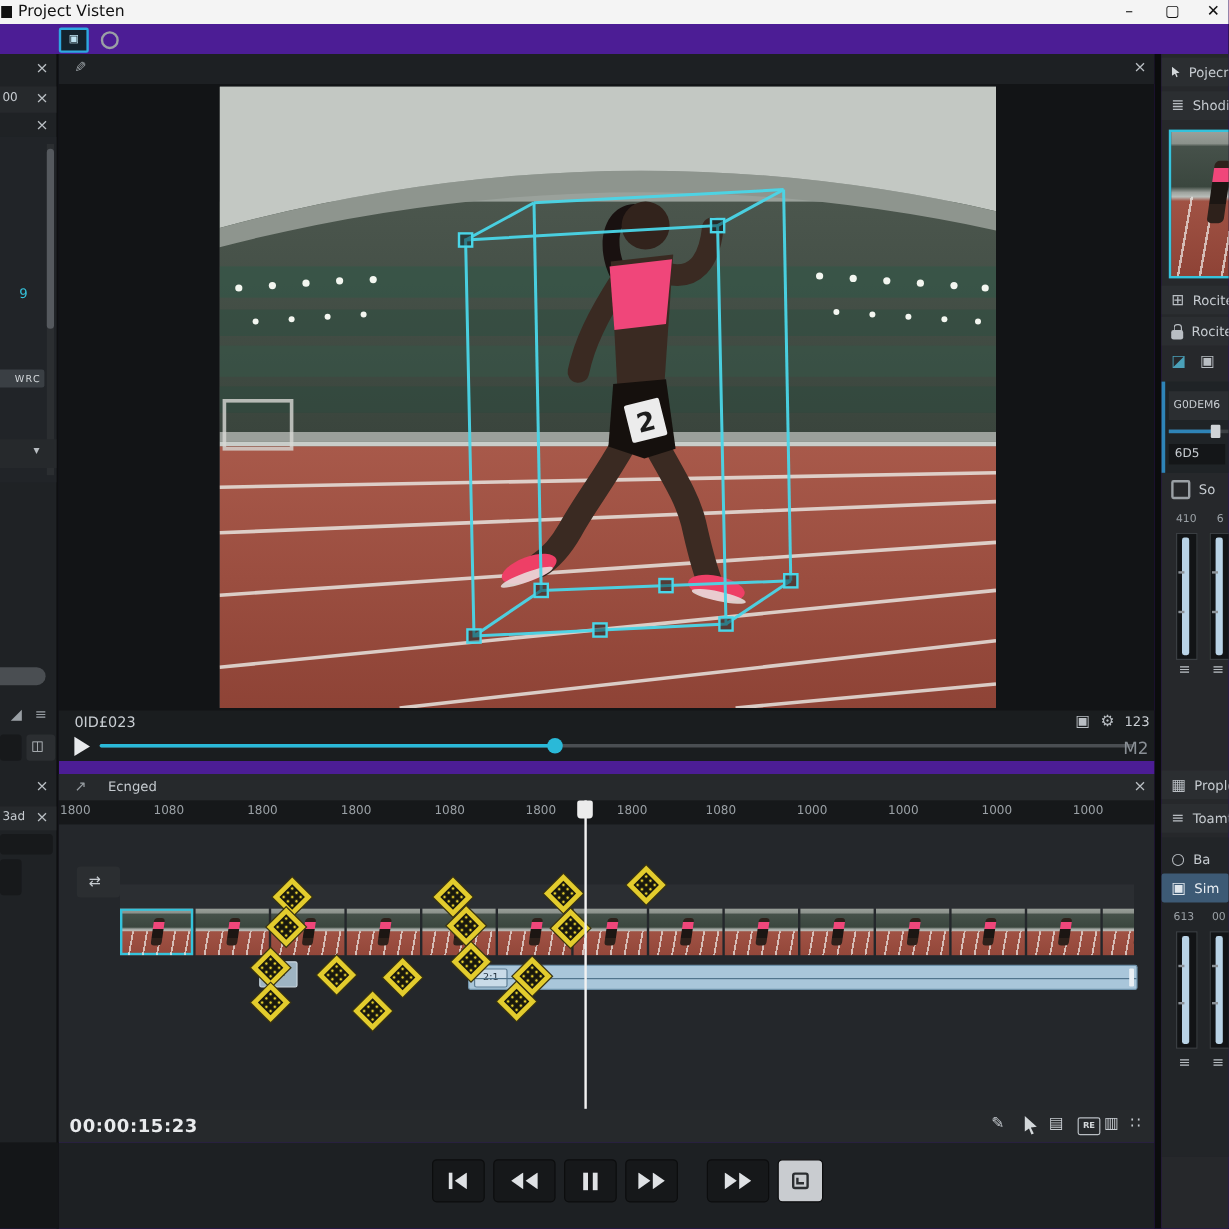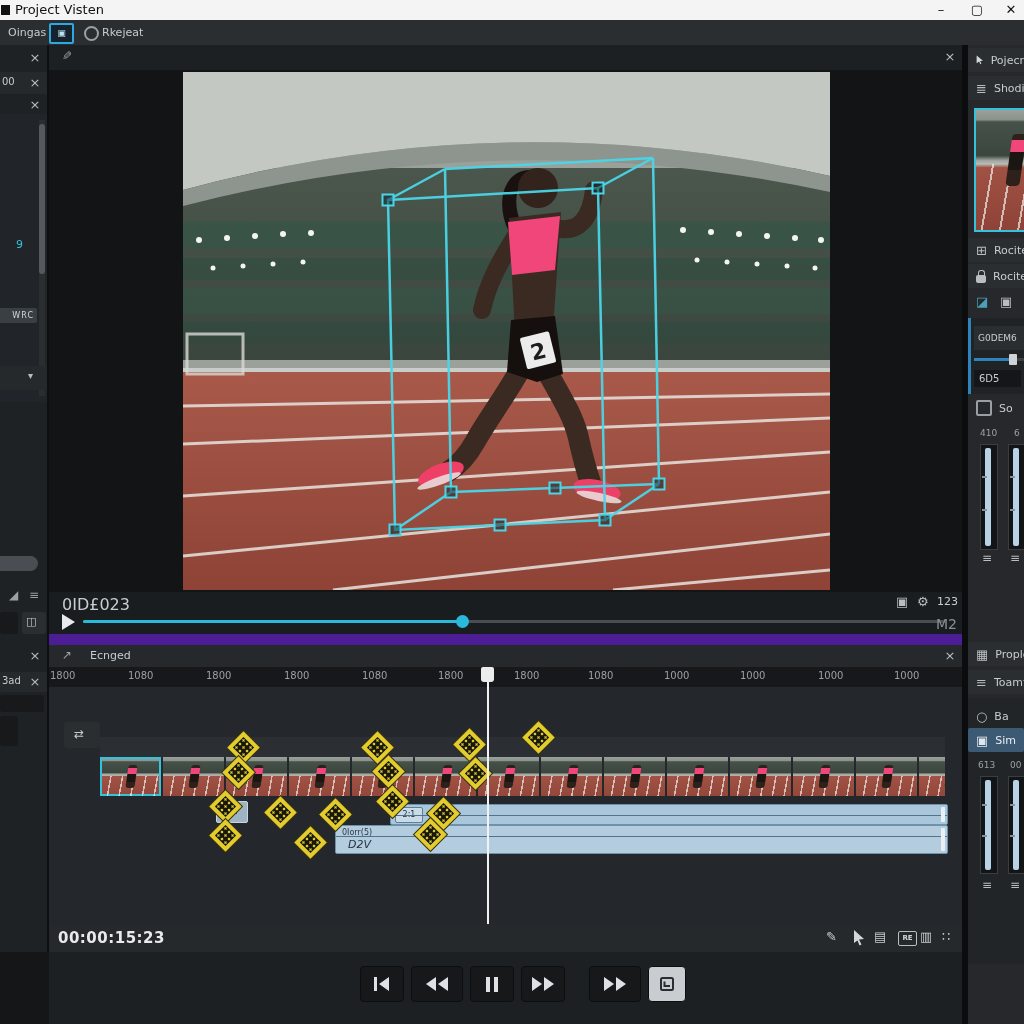--- a/index.html
+++ b/index.html
@@ -125,24 +125,20 @@
 <div class="app">
 
   <div class="abs titlebar">
     <span class="appicon"></span>
     <span class="title">Project Visten</span>
     <span class="winbtn" style="left:928px">–</span>
     <span class="winbtn" style="left:964px">▢</span>
     <span class="winbtn" style="left:998px">✕</span>
   </div>
 
-  <div class="abs menubar">
-    <span class="menuitem" style="left:8px">Oingas</span>
-    <span class="menuitem" style="left:102px">Rkejeat</span>
-  </div>
   <span class="abs toolbtn"><span>▣</span></span>
   <span class="abs circle-ic"></span>
 
   <div class="abs lsb"></div>
   <span class="xbtn" style="left:27px;top:50px">×</span>
   <div class="lrow" style="top:72px;height:22px">
     <span style="position:absolute;left:2px;top:4px;font-size:10px">00</span>
   </div>
   <span class="xbtn" style="left:27px;top:75px">×</span>
   <span class="xbtn" style="left:27px;top:97px">×</span>
@@ -266,21 +262,21 @@
       <rect x="206.5" y="452.5" width="11" height="11"></rect>
       <rect x="311.5" y="447.5" width="11" height="11"></rect>
       <rect x="416.5" y="442.5" width="11" height="11"></rect>
       <rect x="262.5" y="414.5" width="11" height="11"></rect>
       <rect x="366.5" y="410.5" width="11" height="11"></rect>
       <rect x="470.5" y="406.5" width="11" height="11"></rect>
     </g>
   </svg>
 
   <div class="abs info-bar"></div>
-  <span class="abs" style="left:62px;top:595px;font-size:16px;color:#c8cdd2">0ID£023</span>
+  <span class="abs" style="left:62px;top:595px;font-size:12px;color:#c8cdd2">0ID£023</span>
   <span class="abs" style="left:896px;top:594px;font-size:13px;color:#b9bec3">▣</span>
   <span class="abs" style="left:917px;top:594px;font-size:13px;color:#b9bec3">⚙</span>
   <span class="abs" style="left:937px;top:595px;font-size:11px;color:#c8cdd2">123</span>
   <span class="playtri"></span>
   <div class="ptrack"></div>
   <div class="pfill"></div>
   <div class="pdot"></div>
   <span class="abs" style="left:936px;top:616px;font-size:14px;color:#8a9096">M2</span>
 
   <div class="abs tl-bg"></div>
@@ -325,26 +321,20 @@
     <div class="thumb"></div>
     <div class="thumb"></div>
   </div>
 
   <div class="abs" style="left:216px;top:801px;width:30px;height:20px;background:#9eb4c2;border:1px solid #c9d6de;border-radius:2px;
        font-size:9px;color:#1e2a33;text-align:center;line-height:19px">3d</div>
   <div class="clipbar" style="left:390px;top:804px;width:556px;height:19px">
     <span style="position:absolute;left:4px;top:2px;width:26px;height:14px;background:#c9dbe8;border:1px solid #5e7e95;border-radius:2px;
           font-size:8px;color:#22313d;text-align:center;line-height:13px">2:1</span>
     <span class="clipline"></span>
-    <span class="cliphandle"></span>
-  </div>
-  <div class="clipbar" style="left:335px;top:825px;width:611px;height:27px;background:#b3ccde">
-    <span style="position:absolute;left:6px;top:2px;font-size:8px;color:#2a3844">0Iorr(5)</span>
-    <span style="position:absolute;left:12px;top:12px;font-size:11px;font-style:italic;color:#22313d">D2V</span>
-    <span class="clipline" style="top:10px"></span>
     <span class="cliphandle"></span>
   </div>
 
   <div class="kf" style="left:232px;top:736px"></div>
   <div class="kf" style="left:366px;top:736px"></div>
   <div class="kf" style="left:458px;top:733px"></div>
   <div class="kf" style="left:527px;top:726px"></div>
   <div class="kf" style="left:227px;top:761px"></div>
   <div class="kf" style="left:377px;top:760px"></div>
   <div class="kf" style="left:464px;top:762px"></div>

